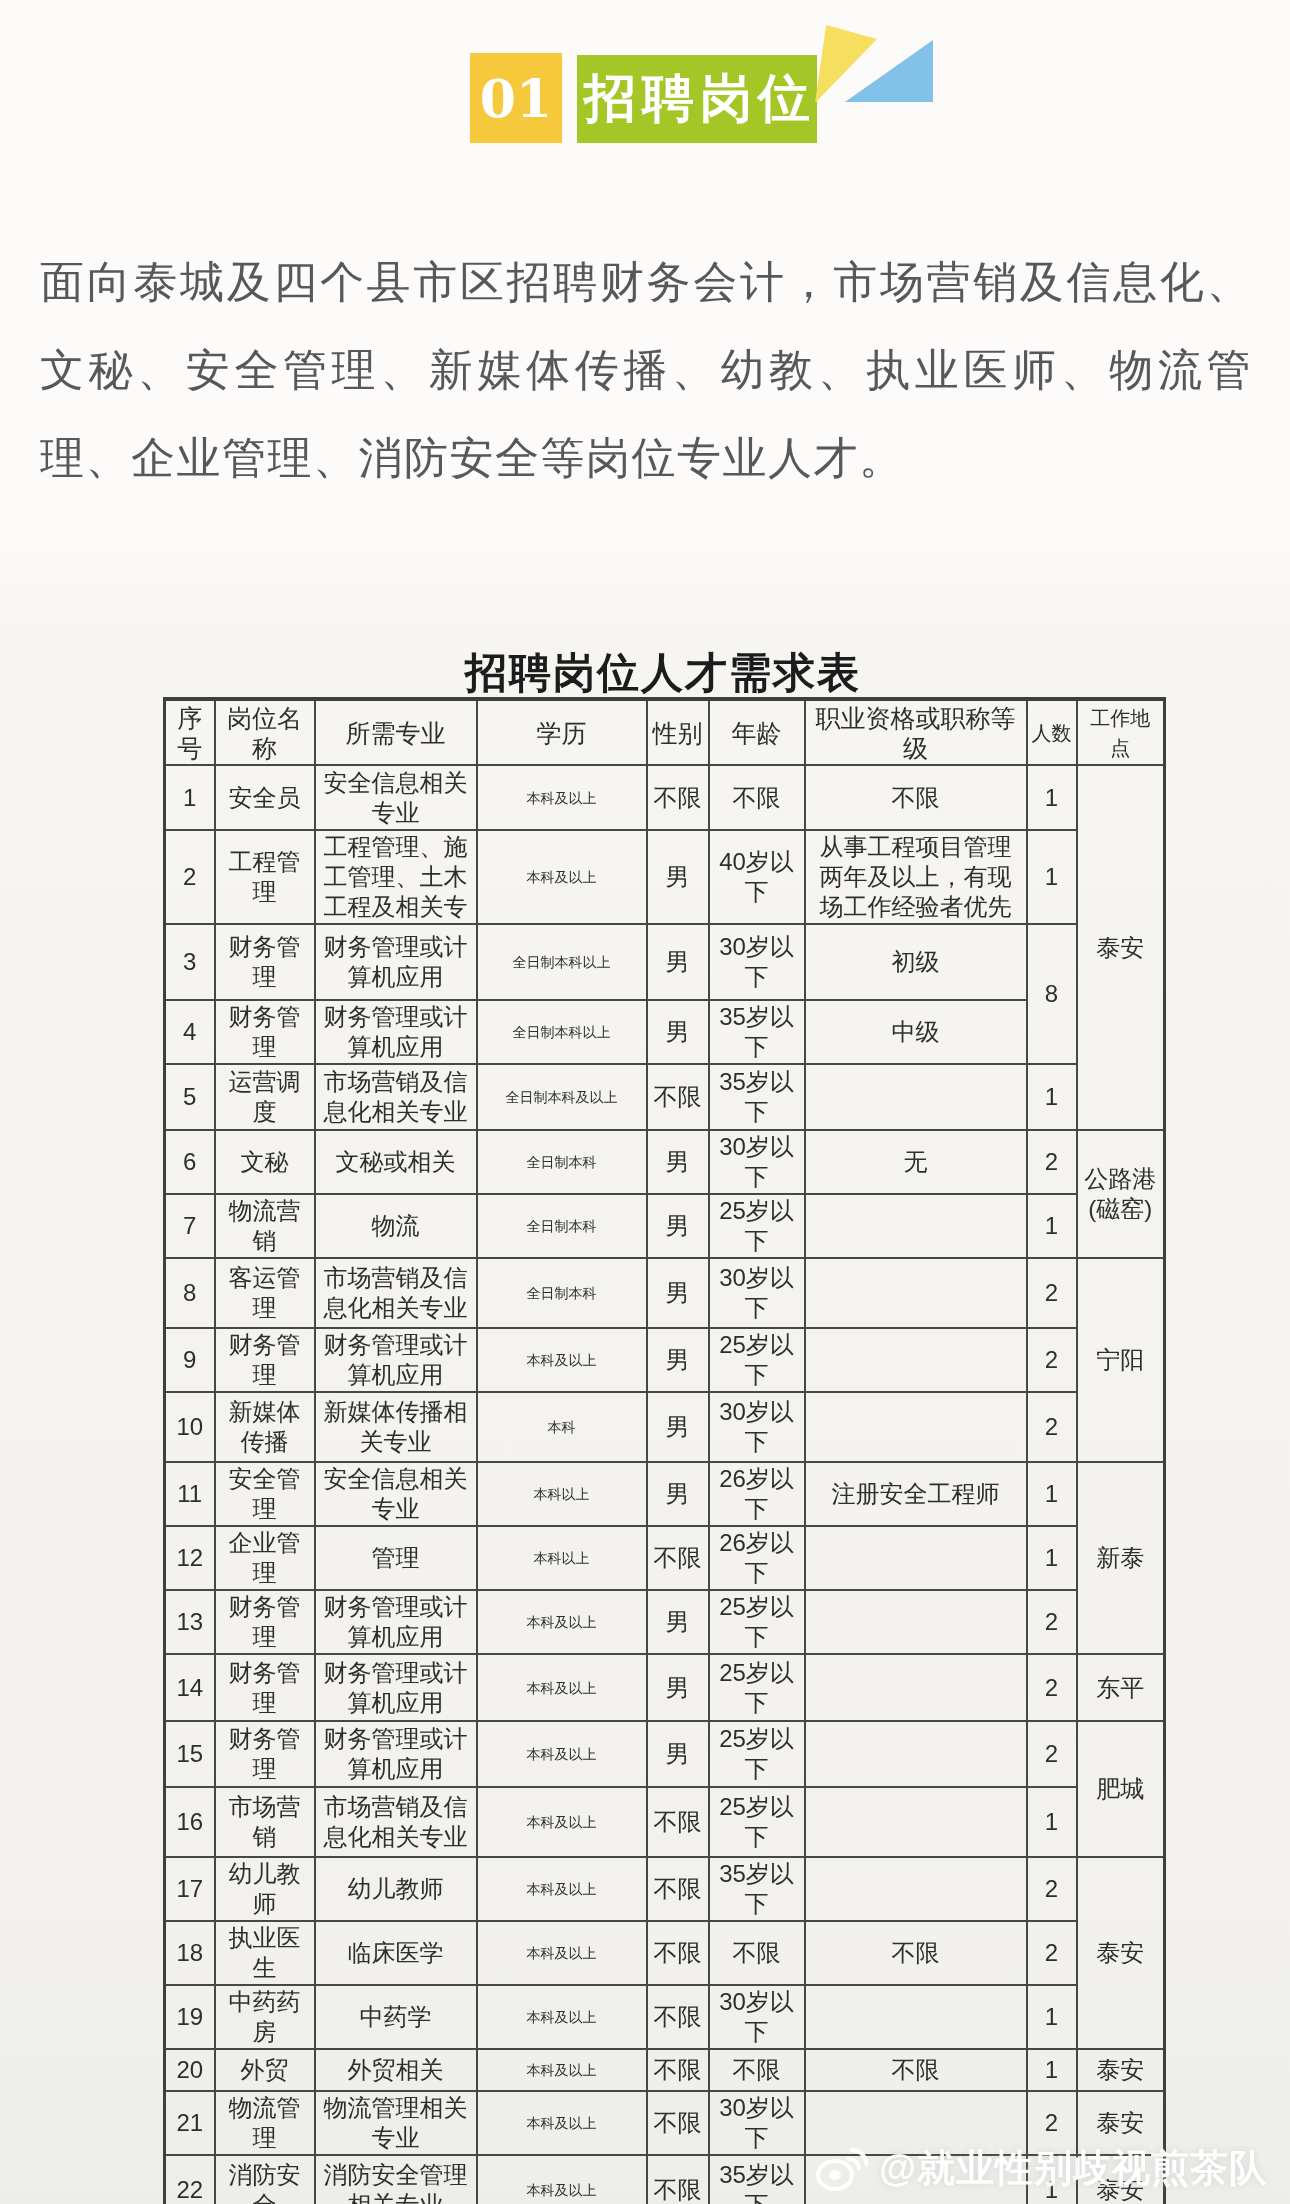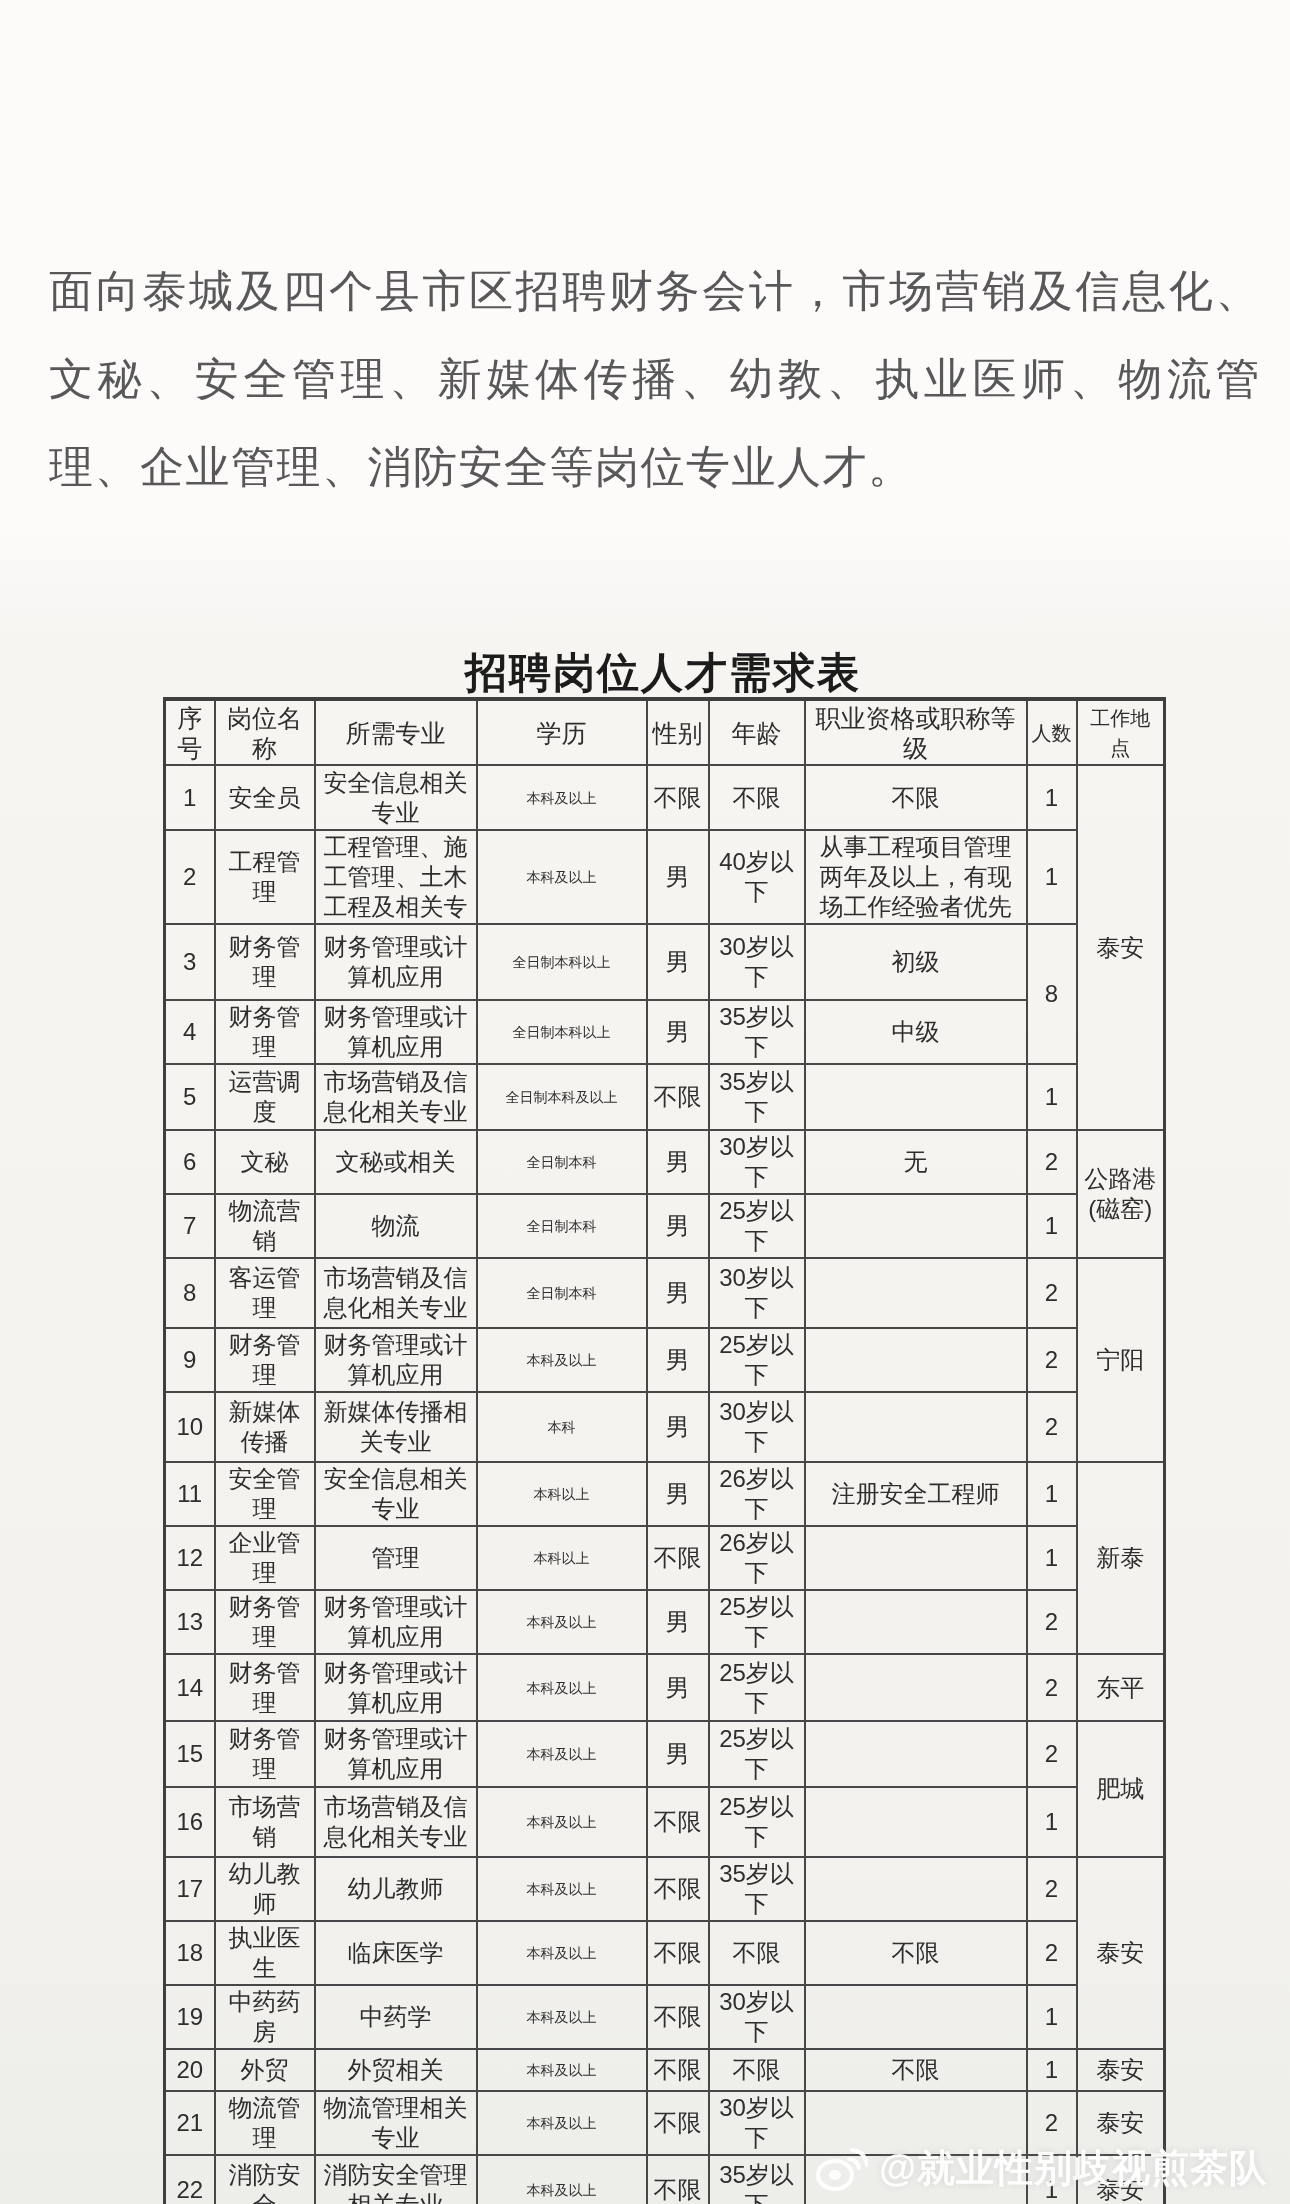--- a/index.html
+++ b/index.html
@@ -41,21 +41,21 @@
   }
   .tri-blue{
     left:845px;top:40px;width:88px;height:62px;
     background:#82c1e8;
     clip-path:polygon(100% 0, 100% 100%, 0 100%);
   }
 
   
   .intro{
     position:absolute;left:40px;top:238px;width:1212px;
-    margin:9px;
+    margin:0;
     color:#58585a;
     font-size:44px;line-height:88px;letter-spacing:1.5px;
     text-align:justify;
   }
 
   
   .table-title{
     position:absolute;left:163px;top:645px;width:1000px;
     margin:0;text-align:center;
     font-family:"DejaVu Serif","Liberation Serif",serif;
@@ -90,20 +90,26 @@
     opacity:0.96;
     text-shadow:0 0 8px rgba(160,160,160,0.35);
   }
   .weibo-icon{width:52px;height:44px;flex:0 0 auto;}
 </style>
 </head>
 <body>
 
 <div class="page">
 
+  <div class="section-header">
+    <div class="badge-number">01</div>
+    <div class="badge-title">招聘岗位</div>
+    <div class="tri tri-yellow"></div>
+    <div class="tri tri-blue"></div>
+  </div>
 
   <p class="intro">面向泰城及四个县市区招聘财务会计，市场营销及信息化、文秘、安全管理、新媒体传播、幼教、执业医师、物流管理、企业管理、消防安全等岗位专业人才。</p>
 
   <h2 class="table-title">招聘岗位人才需求表</h2>
 
   <table class="demand">
     <colgroup>
       <col style="width:50px">
         <col style="width:100px">
         <col style="width:162px">

